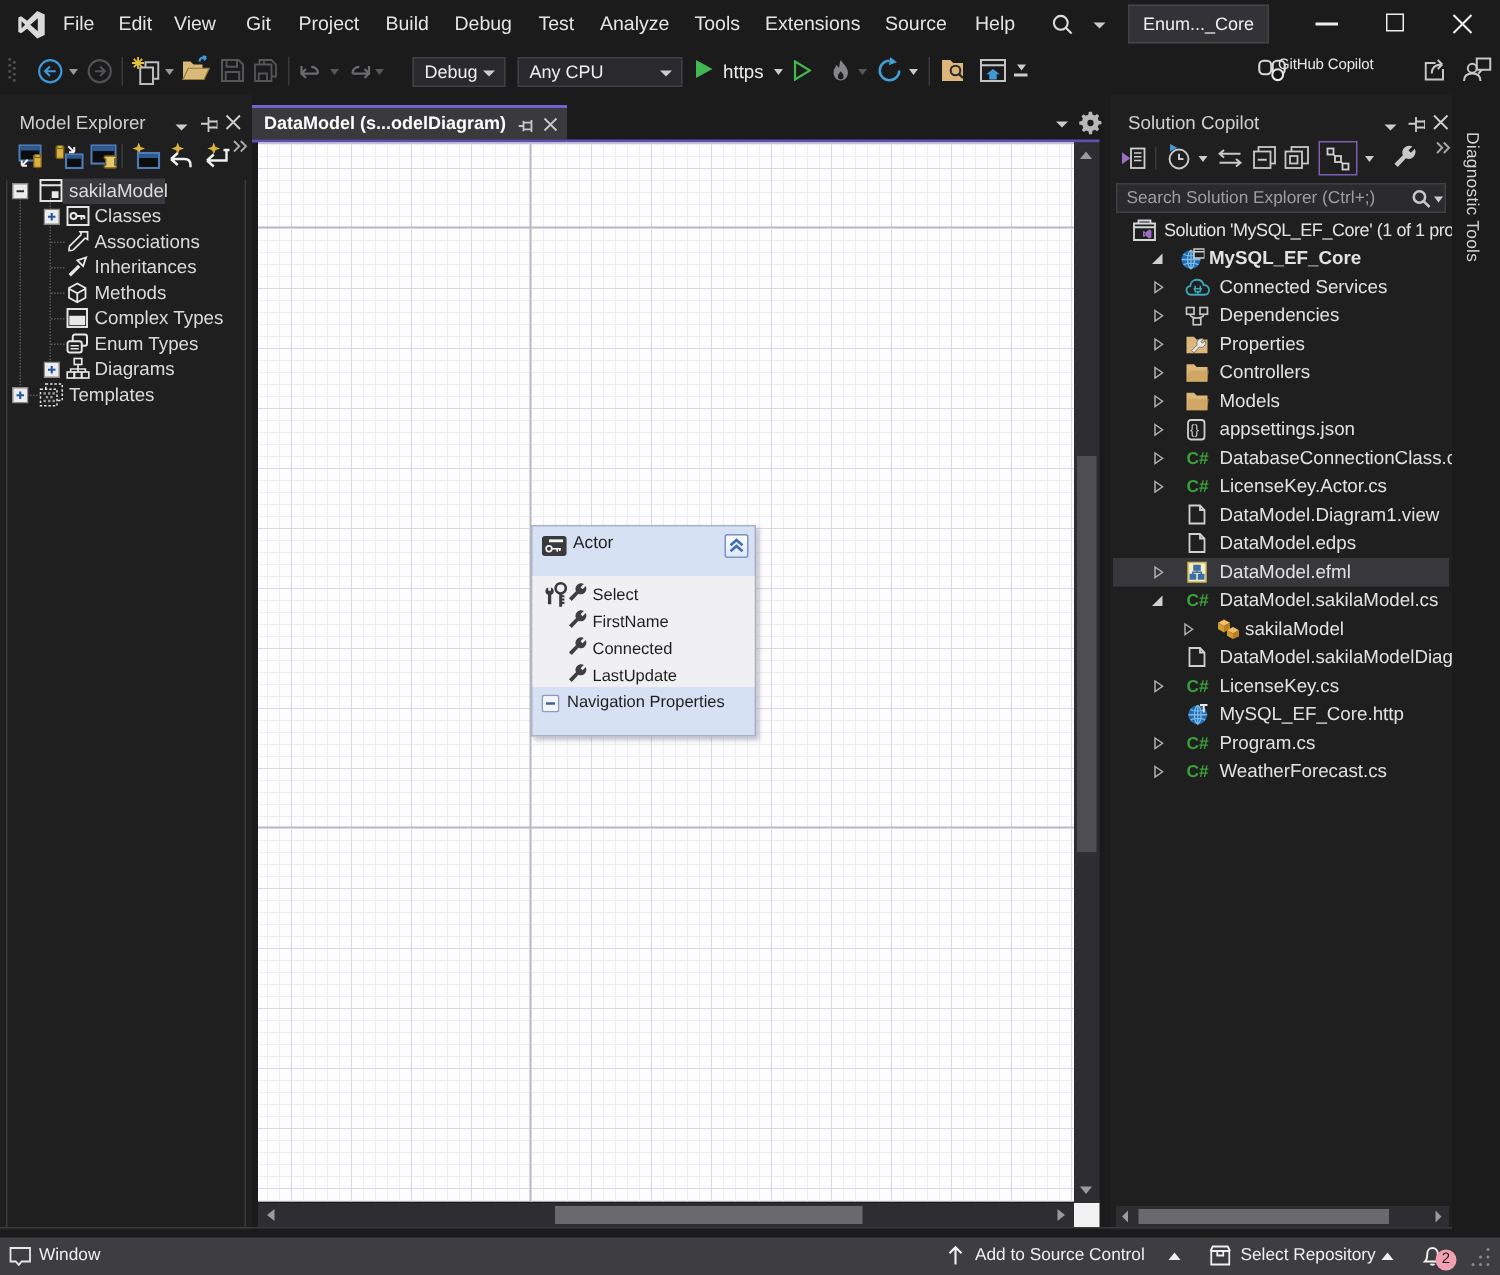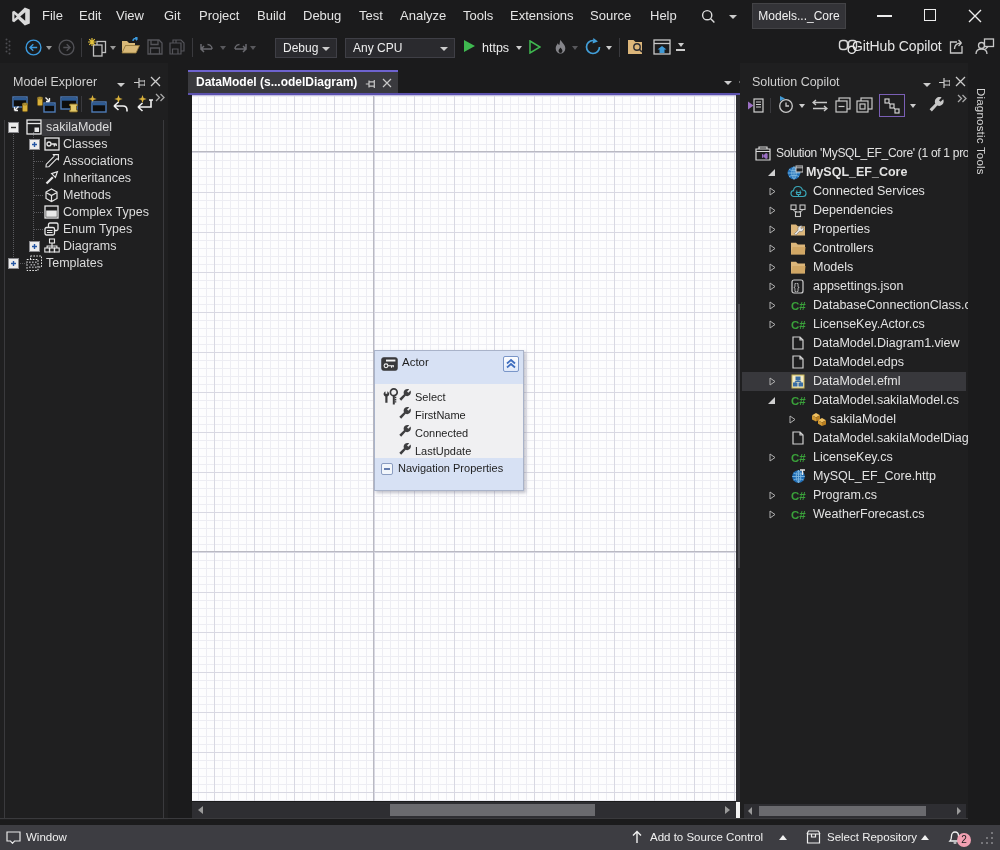--- a/index.html
+++ b/index.html
@@ -23,21 +23,21 @@
     border-left:4px solid transparent; border-right:4px solid transparent; border-top:4px solid #ccc; }
 
   
   .panel-title { color:#cfcfcf; font-size:12.5px; }
 
   
   #leftpanel { position:absolute; left:0; top:63px; width:168px; height:757px; background:#1f1f20; }
   .treerow { position:absolute; left:0; height:17px; line-height:17px; color:#dcdcdc; font-size:12.5px; white-space:nowrap; }
 
   
-  #editor { position:absolute; left:168px; top:63px; width:565px; height:757px; background:#1b1b1c;margin-left:20px; }
+  #editor { position:absolute; left:168px; top:63px; width:565px; height:757px; background:#1b1b1c; }
   #tabstrip { position:absolute; left:0; top:7px; width:565px; height:25px; background:#1b1b1c; }
   #tab1 { position:absolute; left:0; top:0; width:210px; height:23px; background:#3a3a3e;
      border-top:2px solid #6e63cf; color:#fff; font-weight:bold; font-size:12px; }
   #purpleline { position:absolute; left:0; top:30px; width:565px; height:2px; background:#5c52ae; }
   #canvas { position:absolute; left:4px; top:32px; width:544px; height:706px; background:#fdfdfe; overflow:hidden; }
 
   
   #rightpanel { position:absolute; left:740px; top:63px; width:228px; height:757px; background:#1f1f20; overflow:hidden; }
   .solrow { position:absolute; left:0; height:19px; line-height:19px; color:#e2e2e2; font-size:12.5px; white-space:nowrap; }
 
@@ -76,21 +76,21 @@
     <span class="menuitem" style="left:400px">Analyze</span>
     <span class="menuitem" style="left:463px">Tools</span>
     <span class="menuitem" style="left:510px">Extensions</span>
     <span class="menuitem" style="left:590px">Source</span>
     <span class="menuitem" style="left:650px">Help</span>
     <svg class="abs" style="left:701px;top:9px" width="15" height="15" viewBox="0 0 15 15">
       <circle cx="6.2" cy="6.2" r="4.6" fill="none" stroke="#dcdcdc" stroke-width="1.4"></circle>
       <line x1="9.7" y1="9.7" x2="13.4" y2="13.4" stroke="#dcdcdc" stroke-width="1.4"></line>
     </svg>
     <div class="abs" style="left:729px;top:15px;width:0;height:0;border-left:4px solid transparent;border-right:4px solid transparent;border-top:4px solid #ccc"></div>
-    <div id="titlebox">Models..._Core</div>
+    <div id="titlebox">Enum..._Core</div>
     <div class="abs" style="left:877px;top:15px;width:15px;height:1.5px;background:#ededed"></div>
     <div class="abs" style="left:924px;top:9px;width:12px;height:12px;border:1.3px solid #ededed"></div>
     <svg class="abs" style="left:968px;top:9px" width="14" height="14" viewBox="0 0 14 14">
       <path stroke="#ededed" stroke-width="1.4" d="M1 1 L13 13 M13 1 L1 13"></path>
     </svg>
   </div>
   <div id="toolbar">
     <svg class="abs" style="left:5px;top:6px" width="6" height="18" viewBox="0 0 6 18">
       <g fill="#4d4d52">
           <circle cx="1.5" cy="1.5" r="1"></circle>
@@ -169,21 +169,21 @@
       <path d="M1 4.5 H17" stroke="#c8c8c8" stroke-width="1.3"></path>
       <path fill="#4099d4" d="M9 7 L13.5 10.5 H11.5 V14 H6.5 V10.5 H4.5 Z"></path>
     </svg>
     <div class="abs" style="left:678px;top:11px;width:0;height:0;border-left:3.5px solid transparent;border-right:3.5px solid transparent;border-top:4px solid #ccc"></div>
     <div class="abs" style="left:676px;top:17px;width:9px;height:1.5px;background:#ccc"></div>
     <svg class="abs" style="left:838px;top:6px" width="20" height="18" viewBox="0 0 20 18">
       <rect x="1.5" y="2.5" width="8" height="9" rx="3" fill="none" stroke="#d8d8d8" stroke-width="1.4"></rect>
       <rect x="10.5" y="2.5" width="8" height="9" rx="3" fill="none" stroke="#d8d8d8" stroke-width="1.4"></rect>
       <circle cx="13.8" cy="11.8" r="3.6" fill="#141414" stroke="#e8e8e8" stroke-width="1.4"></circle>
     </svg>
-    <span class="abs" style="left:852px;top:6px;color:#e6e6e6;font-size:14px;letter-spacing:-0.1px">GitHub Copilot</span>
+    <span class="abs" style="left:852px;top:6px;color:#e6e6e6;font-size:10px;letter-spacing:-0.1px">GitHub Copilot</span>
     <svg class="abs" style="left:949px;top:6px" width="19" height="17" viewBox="0 0 19 17">
       <path fill="none" stroke="#c8c8c8" stroke-width="1.3" d="M13 8 V15 H1.5 V4 H8"></path>
       <path fill="none" stroke="#c8c8c8" stroke-width="1.3" d="M5.5 11 C5.5 7 8 5 12.5 5 M12.5 5 L9.5 2 M12.5 5 L9.5 8"></path>
     </svg>
     <svg class="abs" style="left:975px;top:6px" width="20" height="17" viewBox="0 0 20 17">
       <rect x="9.5" y="1" width="9" height="7.5" fill="none" stroke="#c8c8c8" stroke-width="1.3"></rect>
       <circle cx="6.5" cy="7.5" r="3" fill="none" stroke="#c8c8c8" stroke-width="1.3"></circle>
       <path fill="none" stroke="#c8c8c8" stroke-width="1.3" d="M1 16 C1 12.5 3.4 11 6.5 11 C9.6 11 12 12.5 12 16 M13 8.5 L10.5 11"></path>
     </svg>
   </div>
@@ -470,20 +470,28 @@
       <path d="M5 5 L6 6 M10 10 L11 11" stroke="#d0d0d0"></path>
     </svg>
     <div class="abs" style="left:170px;top:41px;width:0;height:0;border-left:3.5px solid transparent;border-right:3.5px solid transparent;border-top:4px solid #ccc"></div>
     <svg class="abs" style="left:188px;top:33px" width="17" height="17" viewBox="0 0 15 15">
       <path fill="#c8c8c8" d="M3.4 13.6 L1.4 11.6 L6.4 6.6 C5.7 5.1 6 3.4 7.2 2.2 C8.5 0.9 10.4 0.6 12 1.4 L9.7 3.7 L11.1 5.1 L13.4 2.8 C14.2 4.4 13.9 6.3 12.6 7.6 C11.4 8.8 9.7 9.1 8.2 8.4 Z"></path>
     </svg>
     <svg class="abs" style="left:217px;top:31px" width="11" height="9" viewBox="0 0 11 9">
       <path stroke="#a8a8a8" stroke-width="1.3" fill="none" d="M1 8 L4.5 4.5 L1 1 M5.5 8 L9 4.5 L5.5 1"></path>
     </svg>
 
+    <div class="abs" style="left:4px;top:59px;width:220px;height:20px;background:#2b2b2e;border:1px solid #3f3f46">
+      <span class="abs" style="left:6px;top:3px;color:#9f9f9f;font-size:11.5px">Search Solution Explorer (Ctrl+;)</span>
+      <svg class="abs" style="left:196px;top:3px" width="13" height="13" viewBox="0 0 13 13">
+        <circle cx="5.3" cy="5.3" r="3.8" fill="none" stroke="#c8c8c8" stroke-width="1.7"></circle>
+        <line x1="8.2" y1="8.2" x2="12" y2="12" stroke="#c8c8c8" stroke-width="1.7"></line>
+      </svg>
+      <div class="abs" style="left:211px;top:8px;width:0;height:0;border-left:3.5px solid transparent;border-right:3.5px solid transparent;border-top:4px solid #ccc"></div>
+    </div>
 
     <div class="solrow" style="top:81px">
       <svg class="abs" style="left:15px;top:2px" width="16" height="15" viewBox="0 0 16 15">
         <path fill="none" stroke="#d8d8d8" stroke-width="1.2" d="M1 3 H15 V14 H1 Z M1 5.5 H15 M12 3 V1 H4 V3"></path>
         <path fill="#9b6fc3" d="M11 7 L8.8 9 L7.6 8 L7 8.3 V11.7 L7.6 12 L8.8 11 L11 13 L12.6 12.3 V7.7 Z M8 10.8 V9.2 L8.8 10 Z"></path>
       </svg>
       <span class="abs" style="left:36px;font-size:12px;letter-spacing:-0.3px">Solution 'MySQL_EF_Core' (1 of 1 pro</span>
     </div>
     <div class="solrow" style="top:100px;font-weight:bold">
       <svg class="abs" style="left:27px;top:5px" width="9" height="9" viewBox="0 0 9 9">

